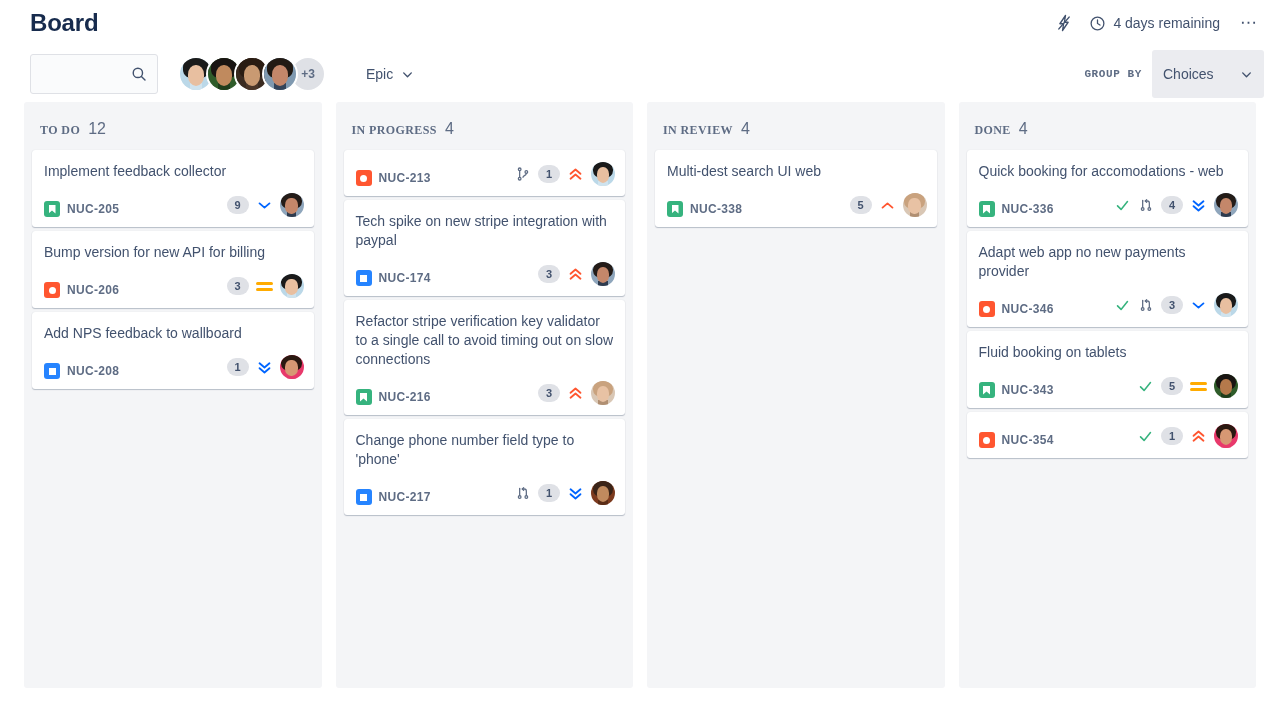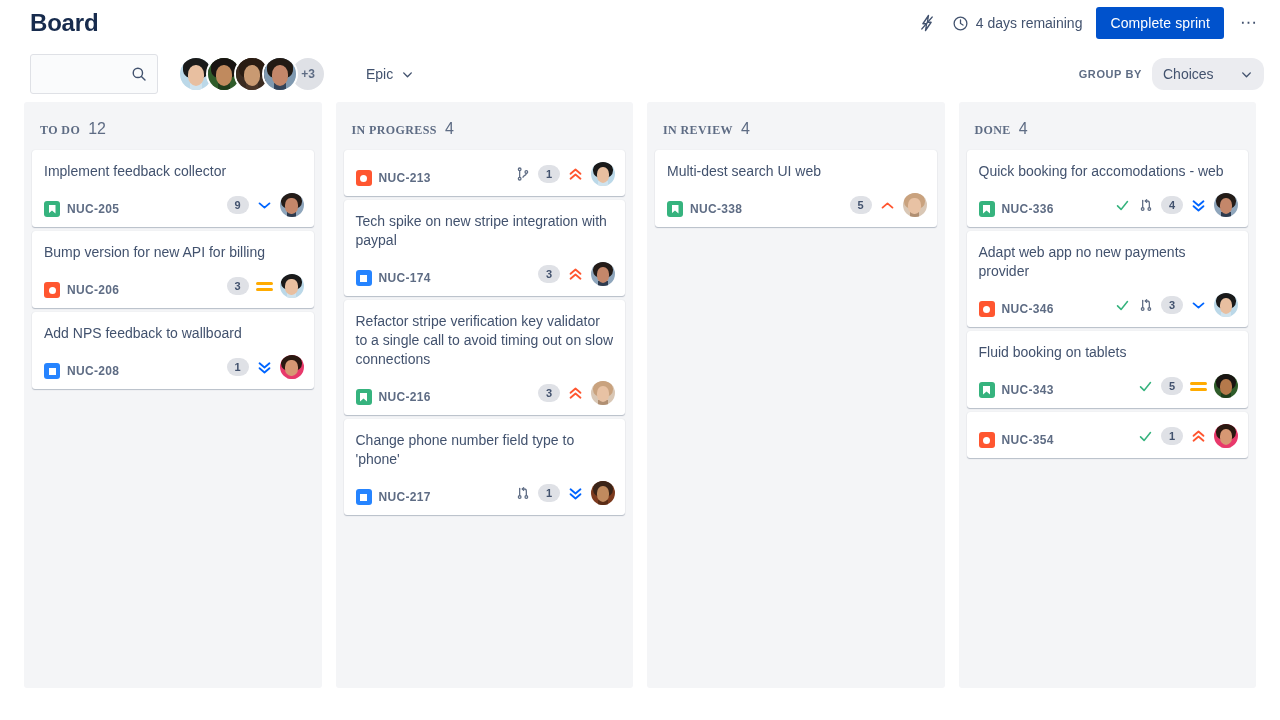--- a/index.html
+++ b/index.html
@@ -95,24 +95,25 @@
     font-size: 14px; color: #42526E; font-weight: 500;
     padding: 7px 10px; border-radius: 3px; cursor: pointer;
   }
 
   .toolbar-right {
     margin-left: auto; display: flex; align-items: center; gap: 10px;
   }
   .group-by-label {
     font-size: 11px; font-weight: 700; color: #5E6C84;
     letter-spacing: 0.6px;
+    font-family: Liberation Mono, monospace;
   }
   .group-by-select {
-    background: #EBECF0; border-radius: 12px;
-    height: 32px; padding: 0 11px;
+    background: #EBECF0; border-radius: 3px;
+    height: 48px; padding: 0 11px;
     display: flex; align-items: center; gap: 10px;
     font-size: 14px; color: #42526E; cursor: pointer;
     min-width: 112px;
   }
 
   
   .board {
     display: flex; gap: 14px;
     padding: 0 24px;
     height: 586px;
@@ -219,21 +220,20 @@
     <div class="days-remaining">
       <span style="display:flex">
         <svg width="17" height="17" viewBox="0 0 24 24" fill="none" stroke="#42526E" stroke-width="1.8" stroke-linecap="round">
           <circle cx="12" cy="12" r="9"></circle>
             <path d="M12 7v5l3.5 2.2"></path>
         </svg>
       </span>
       <span>4 days remaining</span>
     </div>
 
-    <button class="btn-primary">Complete sprint</button>
 
     <div class="more-btn">⋯</div>
   </div>
 </div>
 
 <div class="toolbar">
 
   <div class="search-box">
     <input type="text" value="" placeholder="" style="">
     <span class="search-icon">

